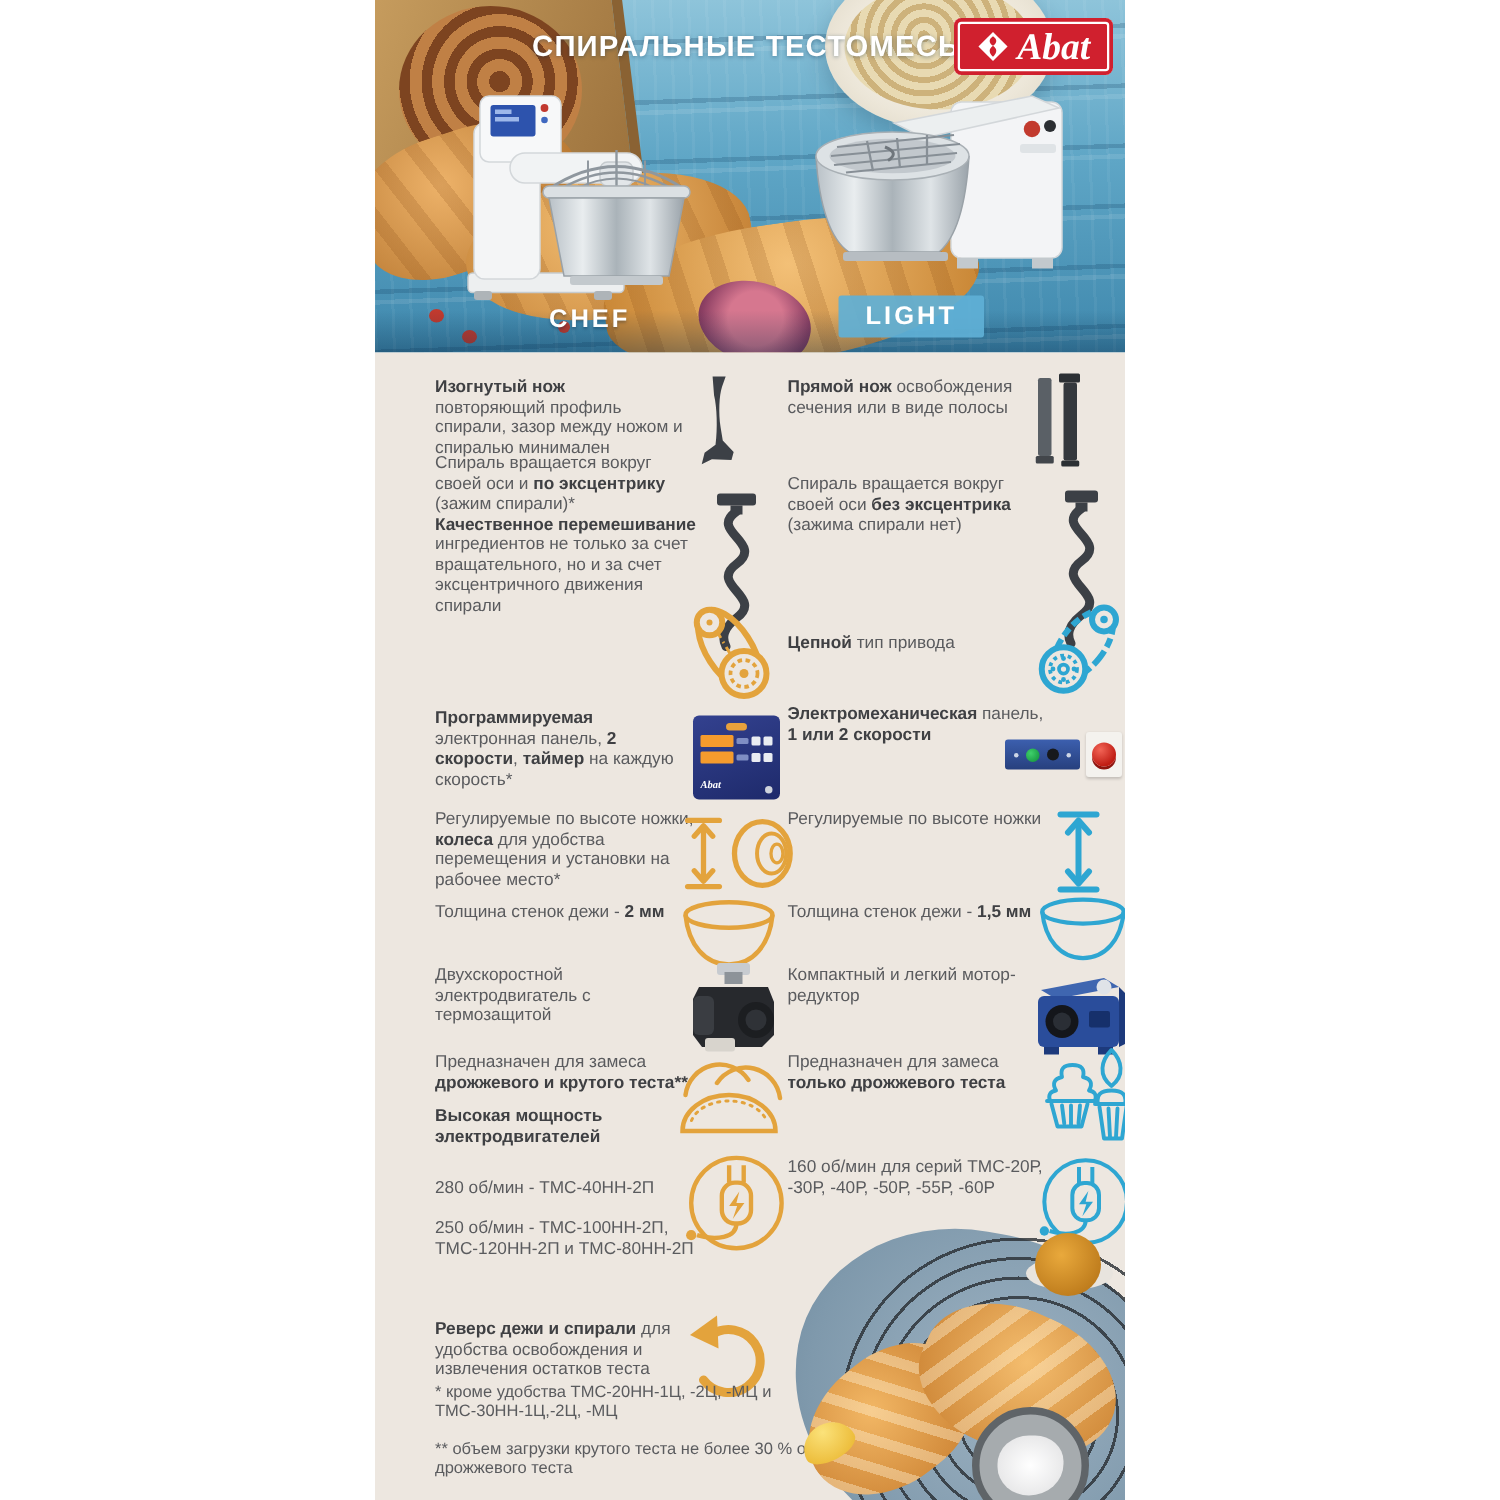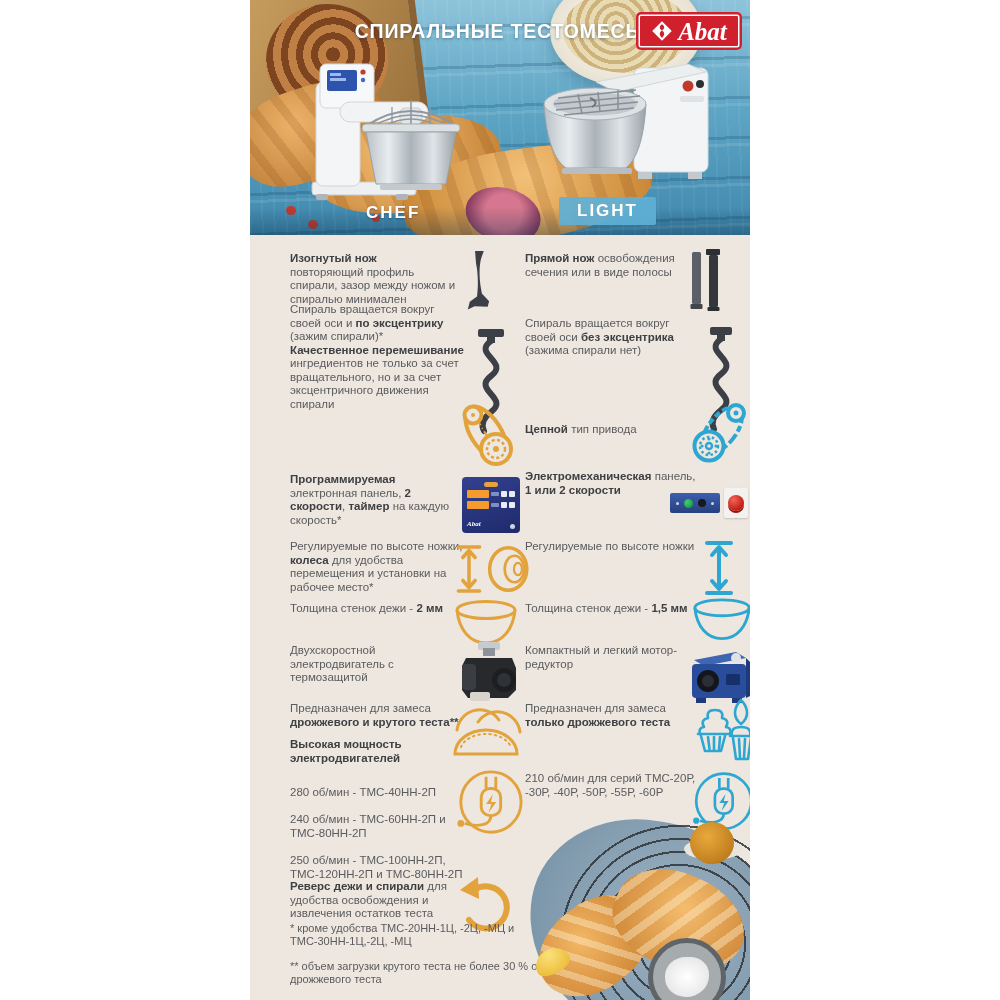--- a/index.html
+++ b/index.html
@@ -397,35 +397,34 @@
         <path d="M41 42 l3 21 h12 l3 -21"></path>
         <line x1="47" y1="43" x2="48" y2="62"></line>
             <line x1="53" y1="43" x2="52" y2="62"></line>
       </svg>
     </span>
 
     <p class="txt L heading" style="top:503px"><span class="b">Высокая мощность
 электродвигателей</span></p>
     <div class="txt L list" style="top:537px">
       <div>280 об/мин - ТМС-40НН-2П</div>
-      <div>240 об/мин - ТМС-60НН-2П и ТМС-80НН-2П</div>
       <div>250 об/мин - ТМС-100НН-2П, ТМС-120НН-2П и ТМС-80НН-2П</div>
     </div>
     <span class="ic ic-yellow" style="left:204px;top:530px">
       <svg width="70" height="76" viewBox="0 0 72 78" fill="none" stroke="currentColor" stroke-width="3">
         <circle cx="38" cy="38" r="31"></circle>
         <circle cx="7" cy="60" r="3.5" fill="currentColor" stroke="none"></circle>
         <path d="M38 52 C38 62 24 64 11 60"></path>
         <rect x="28" y="24" width="20" height="28" rx="9"></rect>
         <line x1="33" y1="24" x2="33" y2="12"></line>
             <line x1="43" y1="24" x2="43" y2="12"></line>
         <path d="M40 30 l-7 10 h5.5 l-3 9 8 -11 h-5.5 z" fill="currentColor" stroke="none"></path>
       </svg>
     </span>
-    <p class="txt R" style="top:537px"><span>210 об/мин для серий ТМС-20Р, -30Р, -40Р, -50Р, -55Р, -60Р</span></p>
+    <p class="txt R" style="top:537px"><span>160 об/мин для серий ТМС-20Р, -30Р, -40Р, -50Р, -55Р, -60Р</span></p>
     <span class="ic ic-blue" style="left:440px;top:531px">
       <svg width="64" height="72" viewBox="0 0 72 78" fill="none" stroke="currentColor" stroke-width="3">
         <circle cx="38" cy="38" r="31"></circle>
         <circle cx="7" cy="60" r="3.5" fill="currentColor" stroke="none"></circle>
         <path d="M38 52 C38 62 24 64 11 60"></path>
         <rect x="28" y="24" width="20" height="28" rx="9"></rect>
         <line x1="33" y1="24" x2="33" y2="12"></line>
             <line x1="43" y1="24" x2="43" y2="12"></line>
         <path d="M40 30 l-7 10 h5.5 l-3 9 8 -11 h-5.5 z" fill="currentColor" stroke="none"></path>
       </svg>

